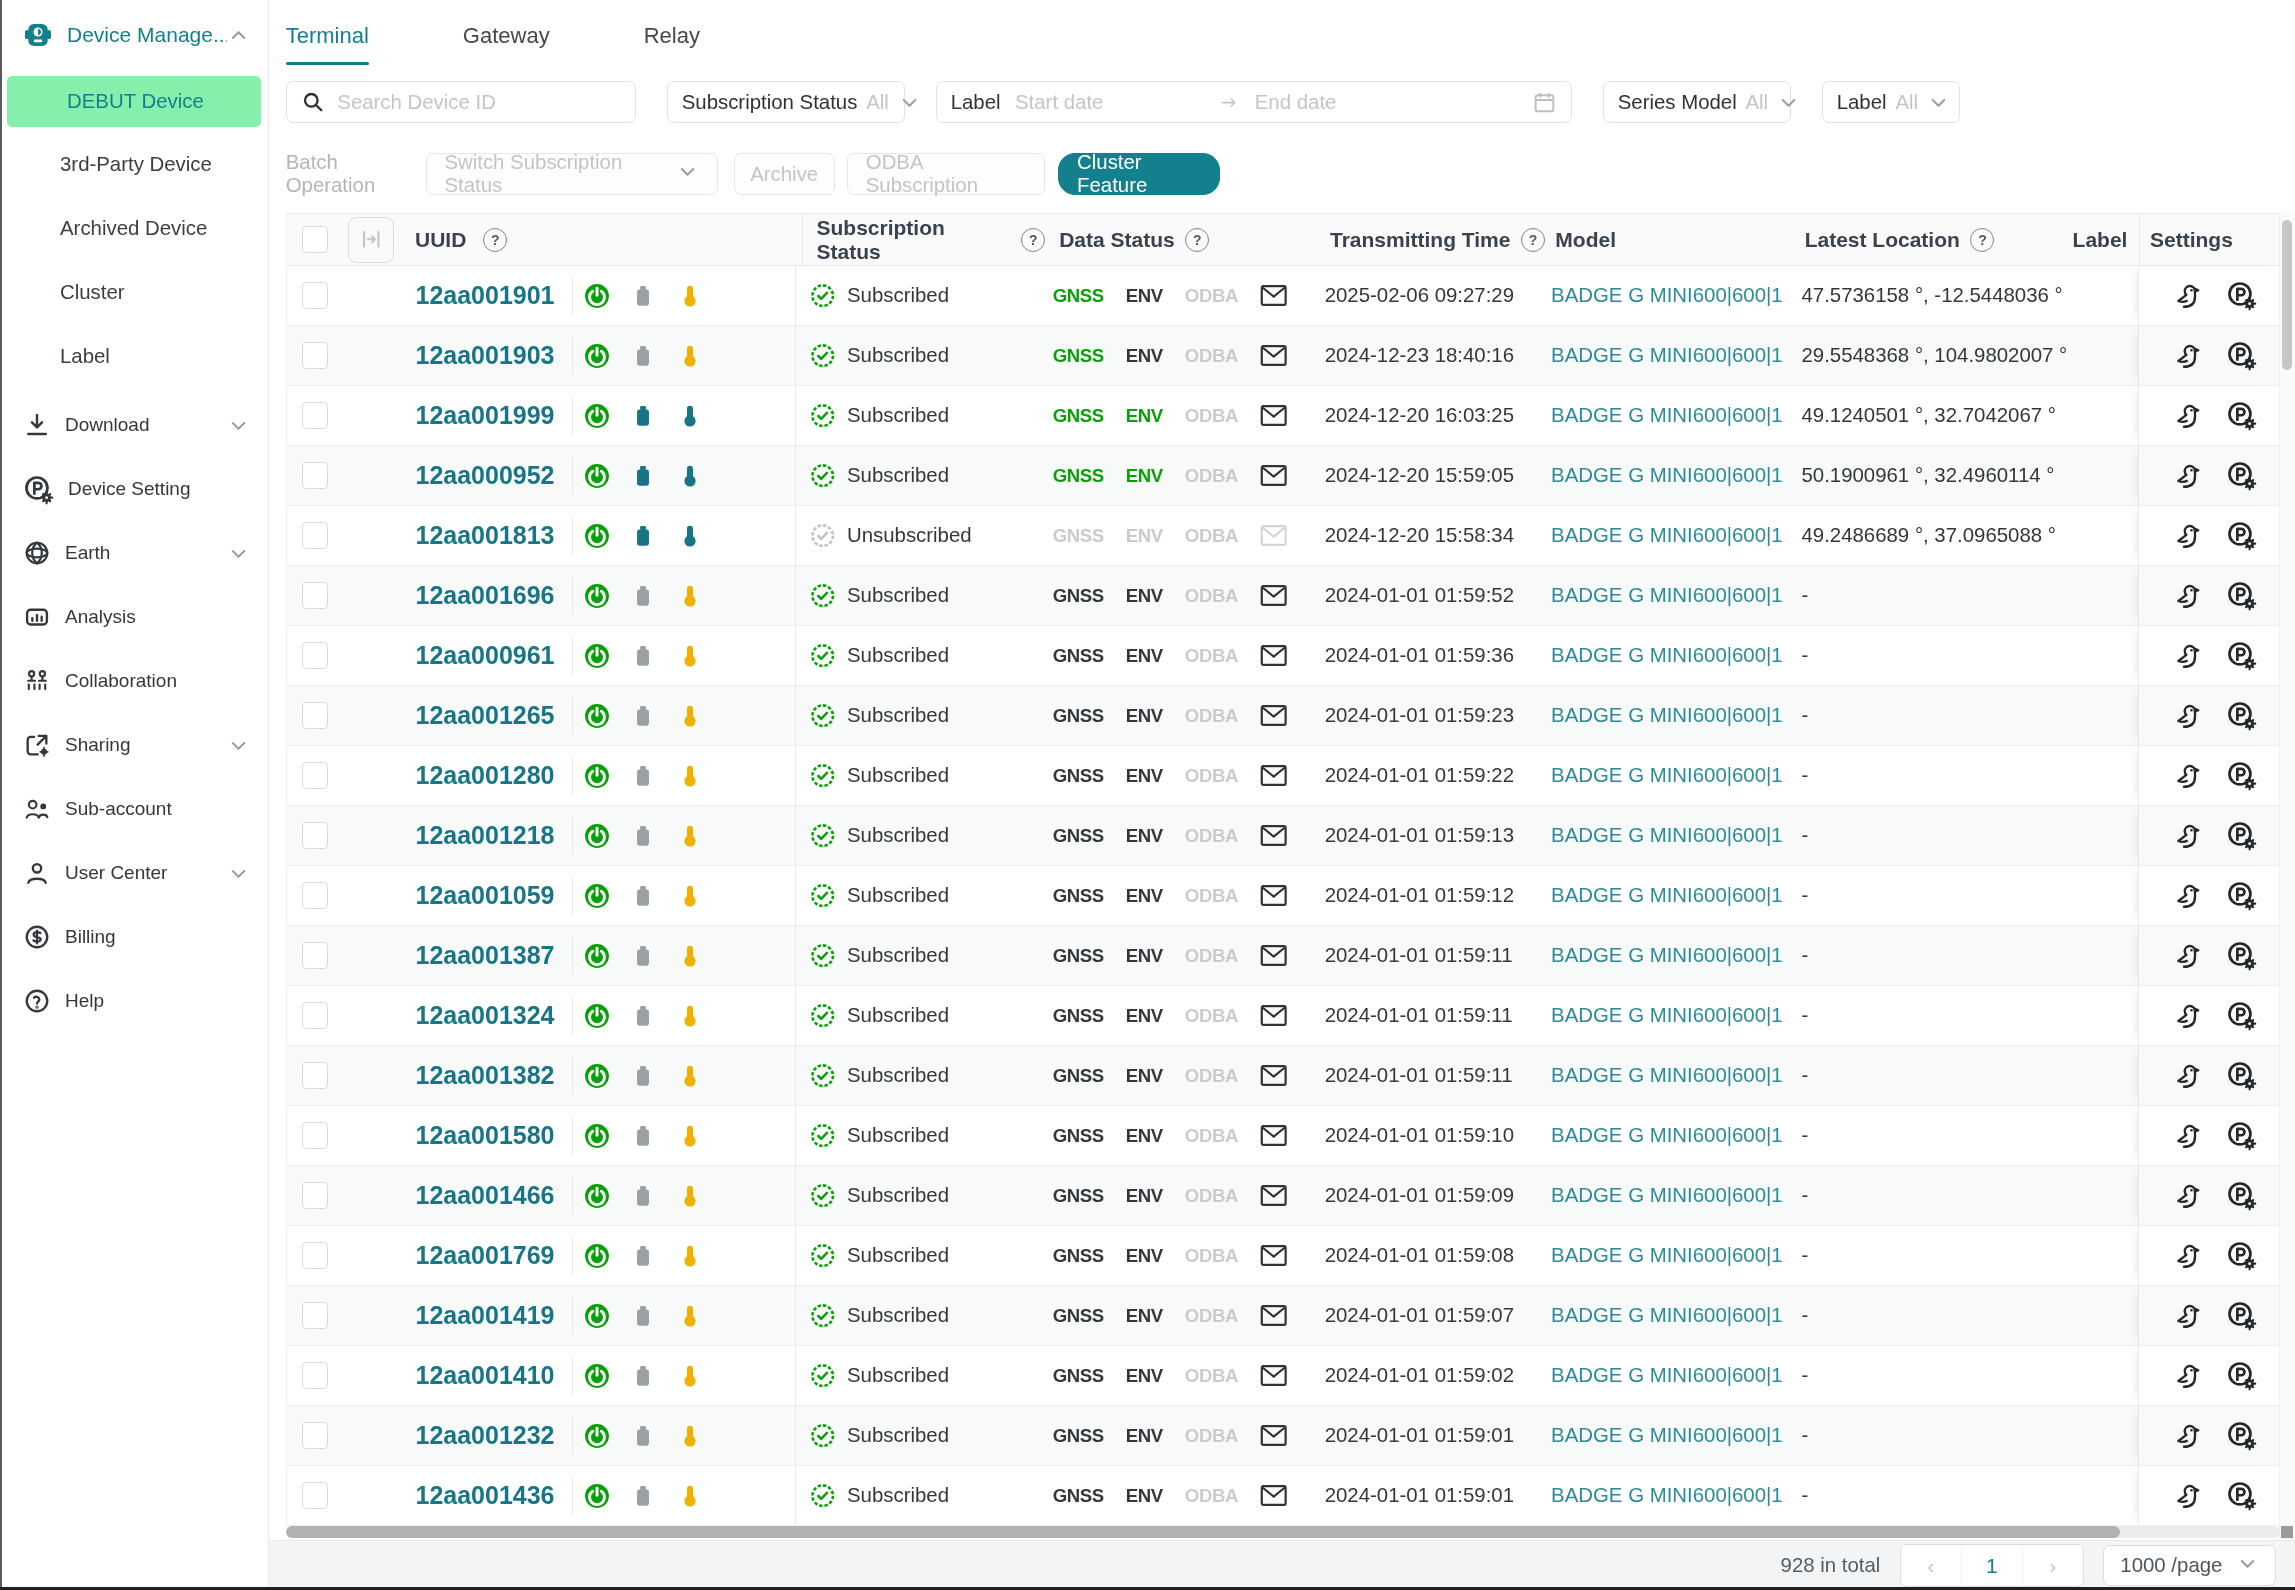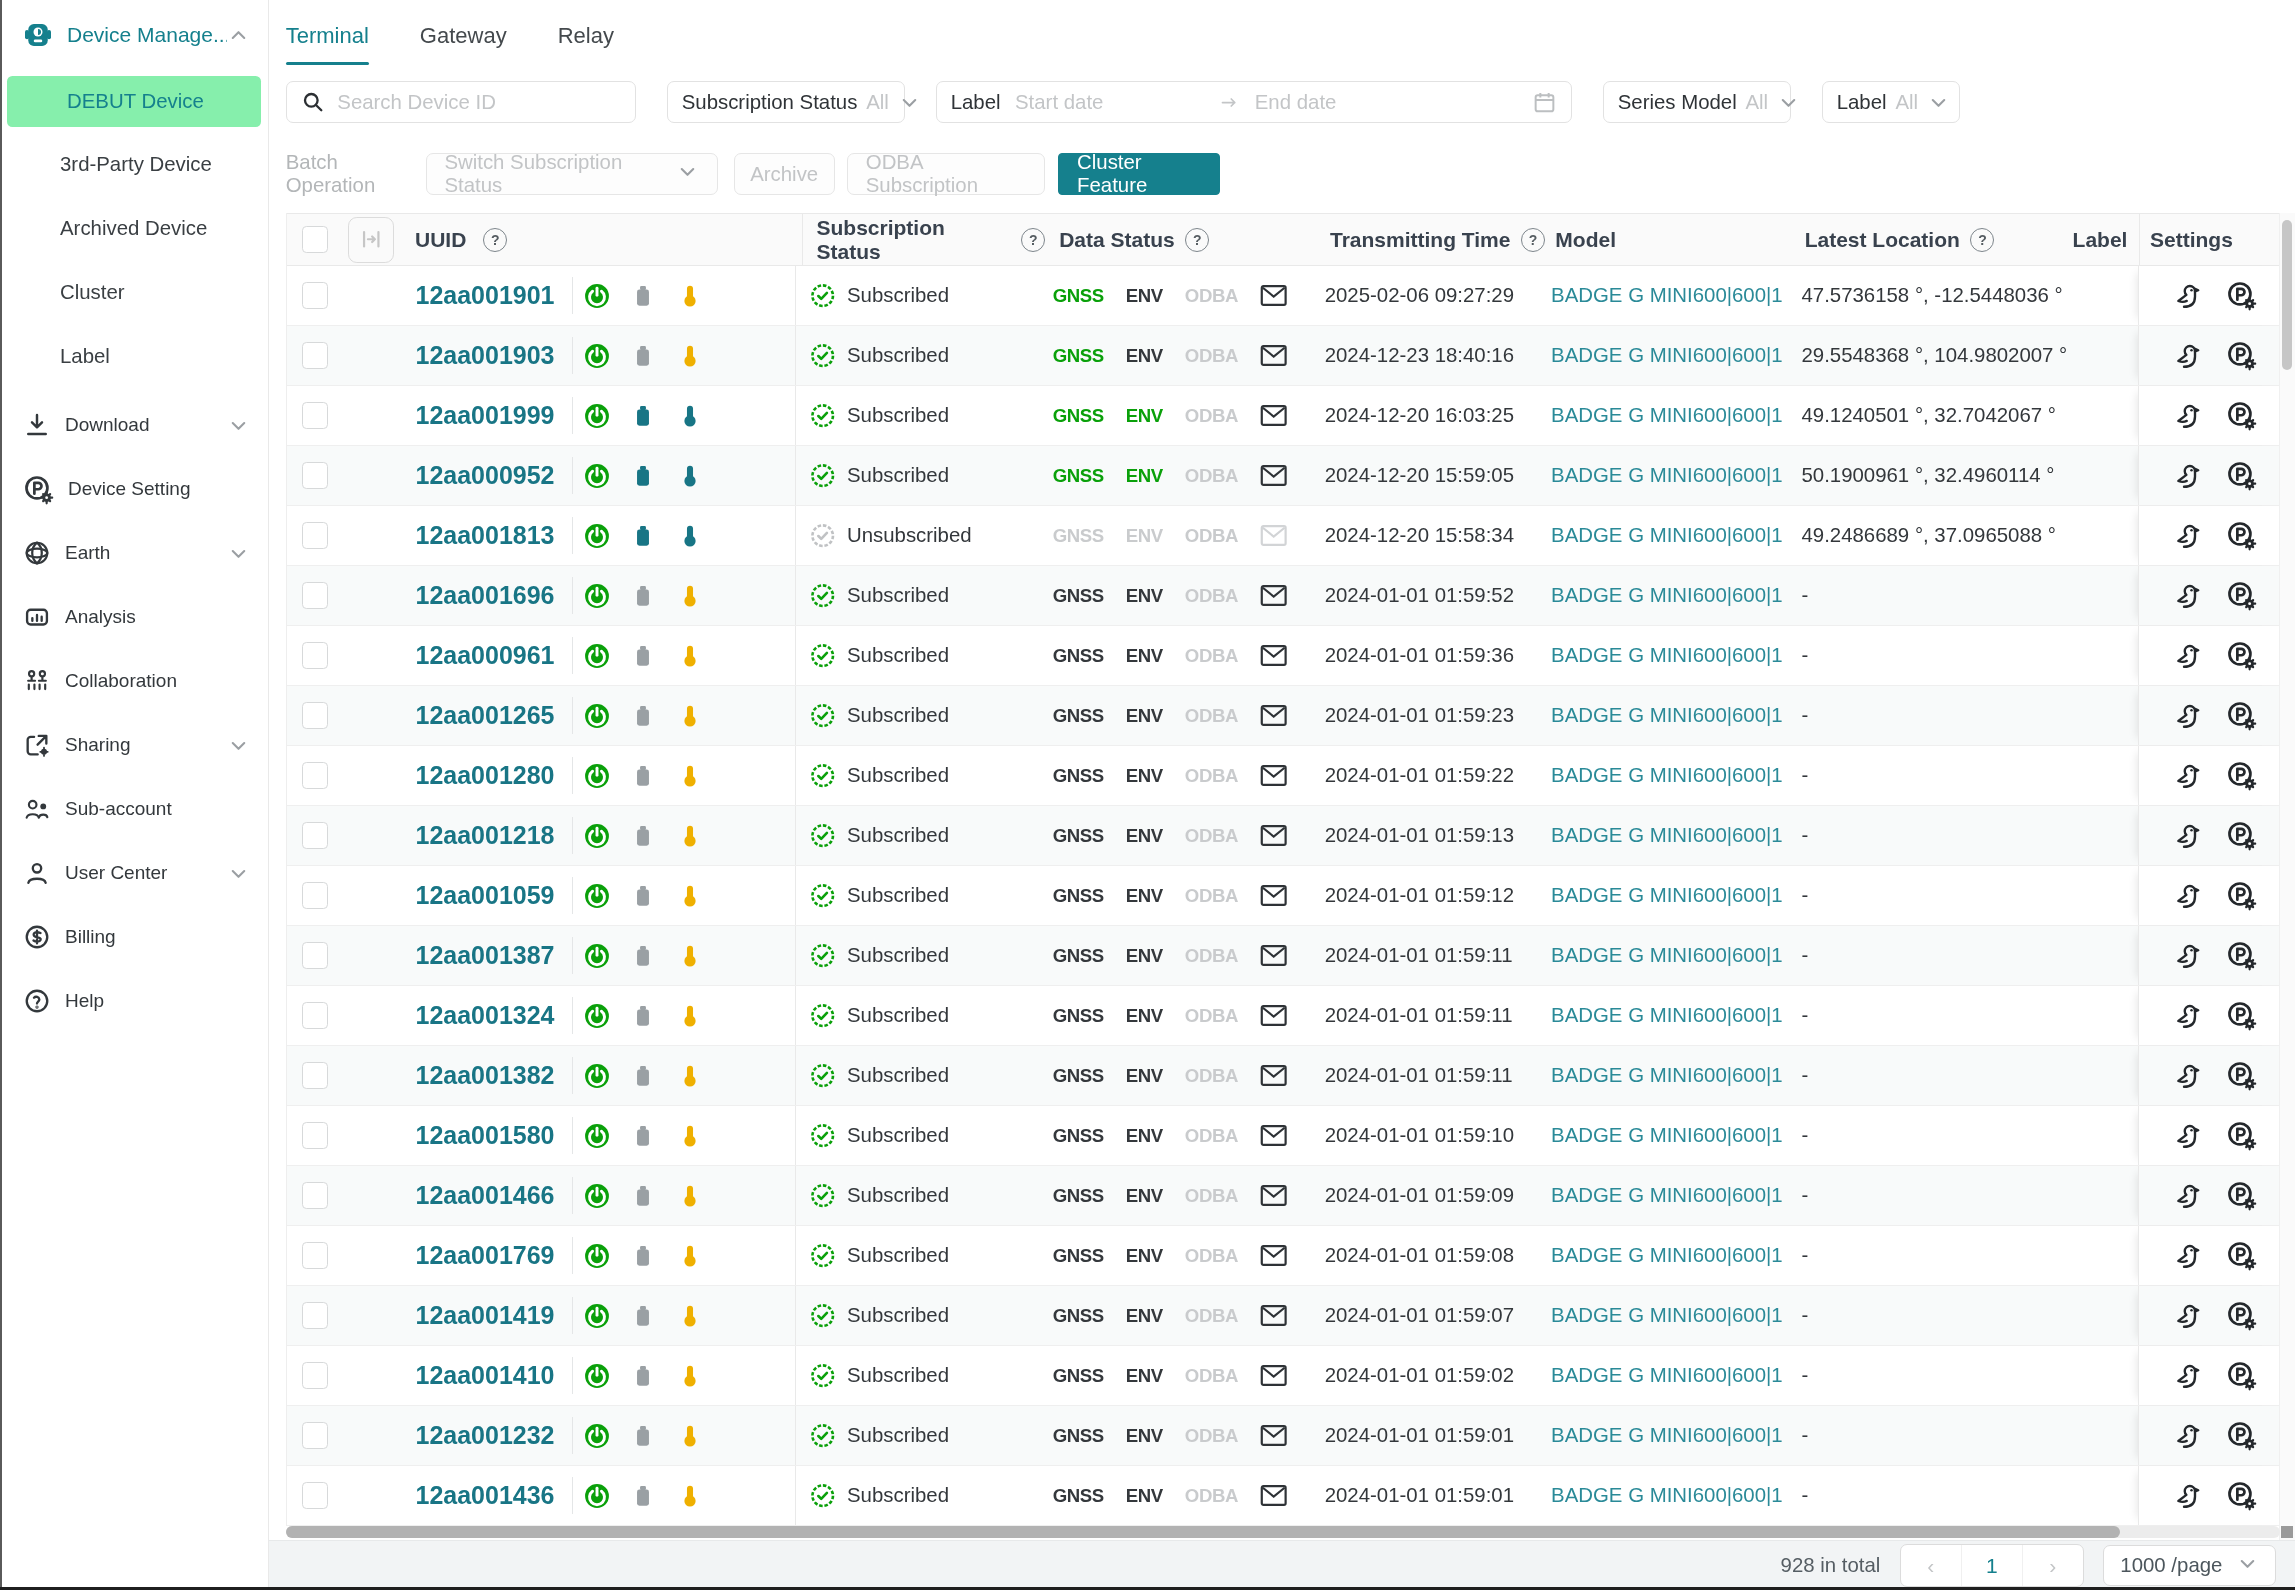--- a/index.html
+++ b/index.html
@@ -23,21 +23,21 @@
   .sub-item{height:64px;display:flex;align-items:center;padding-left:60px;font-size:20.4px;color:#3a3f43;cursor:default;}
   .sub-item.active{height:51px;margin:10.6px 7px 5.3px 7px;border-radius:5.3px;background:#86efac;color:var(--teal);}
   .menu{margin-top:5.3px;}
   .menu-item{height:64px;display:flex;align-items:center;padding:0 17.7px 0 23px;font-size:19px;color:#33383c;}
   .menu-item .lbl{margin-left:14px;}
   .menu-item .chev{margin-left:auto;display:flex;}
 
   
   .main{position:absolute;left:268px;top:0;right:0;bottom:0;background:#fff;}
 
-  .tabs{position:absolute;left:17.7px;top:23px;display:flex;gap:51px;align-items:flex-end;}
+  .tabs{position:absolute;left:17.7px;top:23px;display:flex;gap:94px;align-items:flex-end;}
   .tab{font-size:22px;color:#44494d;padding-bottom:16px;position:relative;cursor:default;}
   .tab.active{color:var(--teal);}
   .tab.active::after{content:"";position:absolute;left:0;right:0;bottom:0;height:3.5px;background:var(--teal);border-radius:1.8px;}
 
   .filters{position:absolute;left:17.7px;top:81px;display:flex;gap:31px;height:42px;}
   .fbox{display:flex;align-items:center;border:0.9px solid #e2e2e2;border-radius:7px;height:42px;box-sizing:border-box;background:#fff;padding:0 14px;}
   .fbox.search{width:350px;}
   .fbox.search input{border:none;outline:none;font-size:20.4px;color:#333;width:100%;margin-left:10.6px;font-family:inherit;}
   .fbox.search input::placeholder{color:#c3c5c7;}
   .fbox.sel{justify-content:flex-start;gap:8.8px;}
@@ -51,21 +51,21 @@
   .fbox.time input::placeholder{color:#c3c5c7;}
   .fbox.time .cal{margin-left:auto;}
 
   .batch{position:absolute;left:17.7px;top:153px;height:42px;display:flex;align-items:center;}
   .batch-label{font-size:20.4px;color:#b3b6b8;width:140px;}
   .bbtn{height:42px;box-sizing:border-box;border:0.9px solid #e6e6e6;border-radius:7px;background:#fdfdfd;
     display:flex;align-items:center;justify-content:center;font-size:20.4px;color:#c2c4c6;padding:0 17.7px;}
   .bbtn.dd{width:292px;justify-content:space-between;margin-right:16px;}
   .bbtn.b-archive{width:101px;margin-right:12.4px;}
   .bbtn.b-odba{width:198px;margin-right:13.3px;}
-  .bbtn.primary{width:162px;background:var(--teal);border-color:var(--teal);color:#fff;border-radius:4px;}
+  .bbtn.primary{width:162px;background:var(--teal);border-color:var(--teal);color:#fff;border-radius:17px;}
 
   
   .table{position:absolute;left:17.7px;top:213px;width:1995px;border-left:0.9px solid #eee;box-sizing:border-box;}
   .thead{display:flex;height:51px;background:#fafafa;border-top:0.9px solid var(--border);border-bottom:0.9px solid var(--border);
     align-items:center;font-size:21px;font-weight:700;color:#39424e;}
   .trow{display:flex;height:59px;align-items:center;border-bottom:0.9px solid var(--rowline);background:#fff;font-size:20.4px;color:#33373b;}
   .trow.alt{background:#f8fafa;}
   .cell{display:flex;align-items:center;box-sizing:border-box;height:100%;}
   .c-check{width:58px;padding-left:15px;}
   .c-expand{width:62px;}

